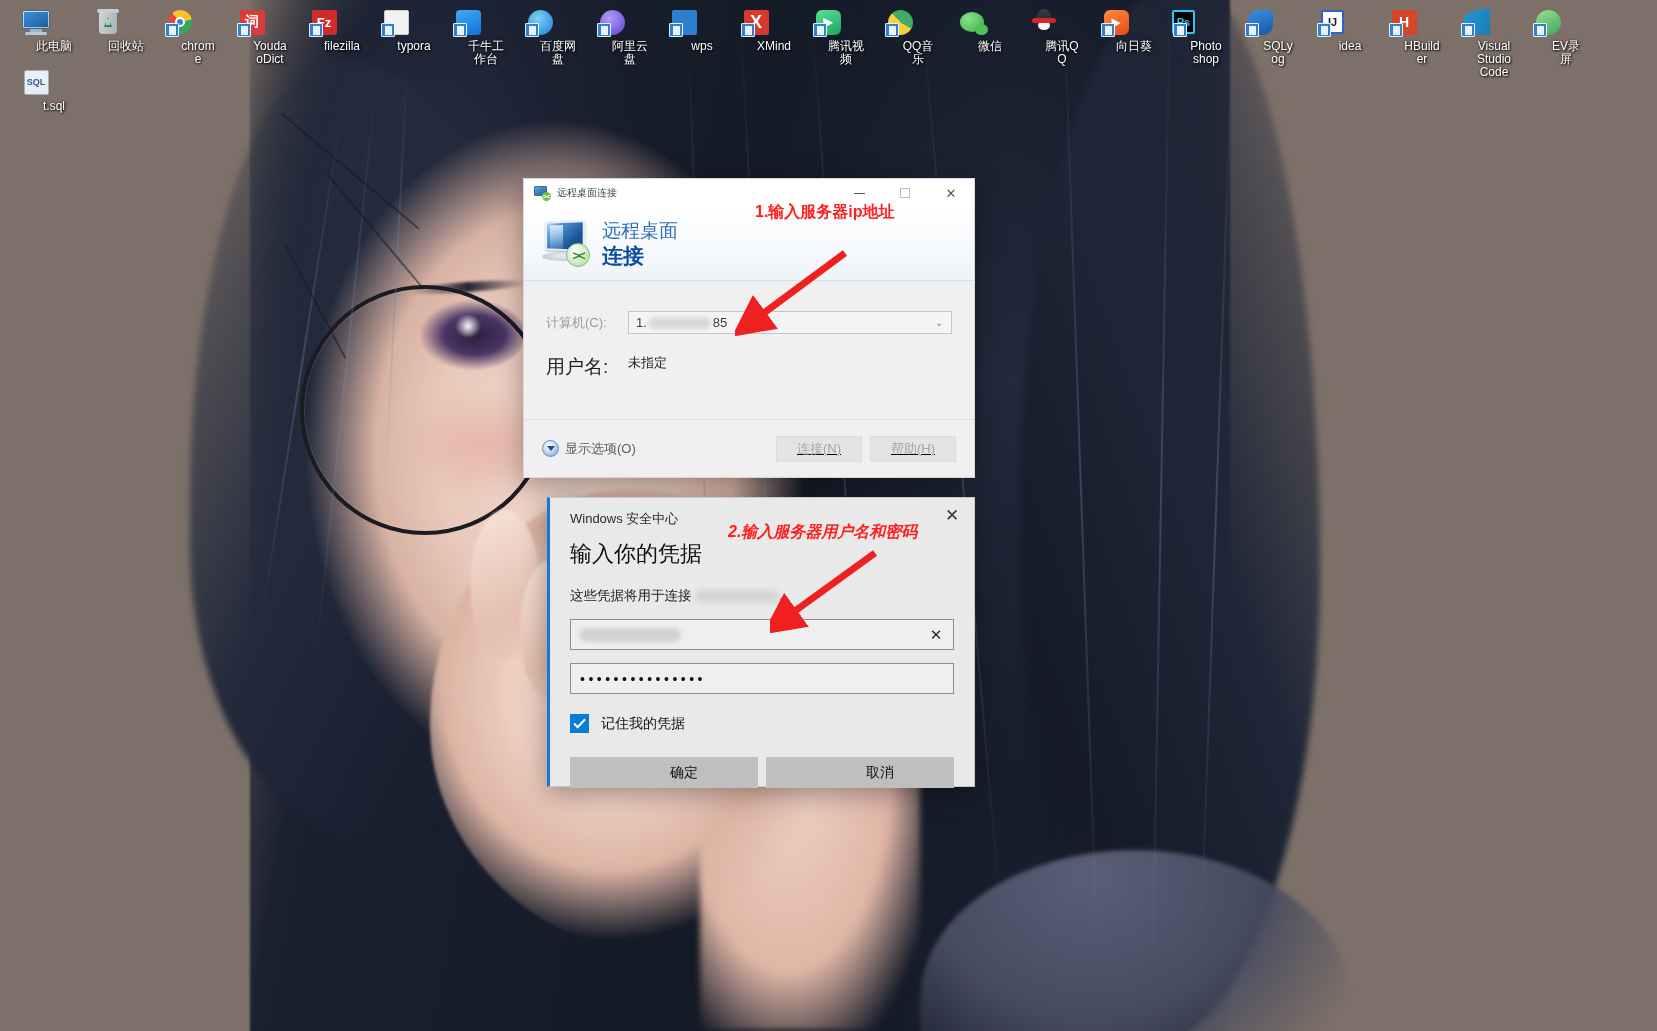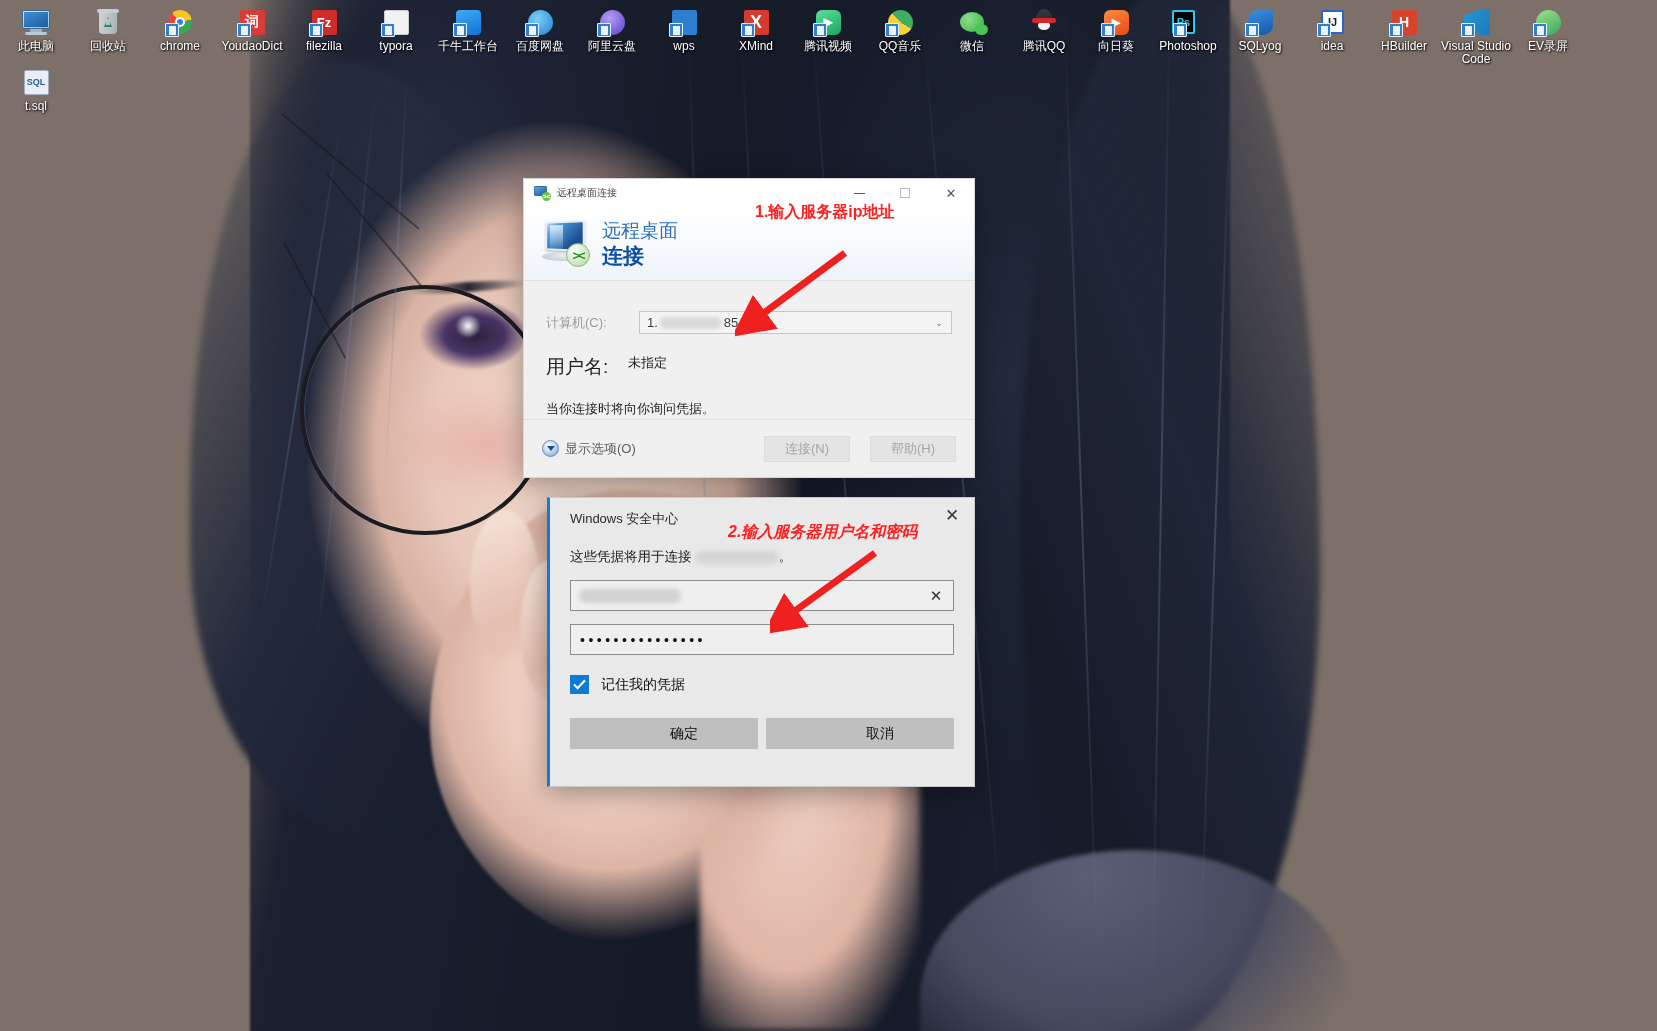--- a/index.html
+++ b/index.html
@@ -108,21 +108,21 @@
     width:72px; min-height:52px;
     display:flex; flex-direction:column; align-items:center;
     padding-top:4px; cursor:default;
   }
   .dicon .glyph {
     width:32px; height:32px; position:relative; margin-bottom:2px;
   }
   .dicon .cap {
     font-size:12px; line-height:13px; color:#ffffff; text-align:center;
     text-shadow: 1px 1px 2px rgba(0,0,0,.9), 0 0 3px rgba(0,0,0,.7);
-    max-width:72px; word-break:break-all;
+    max-width:72px; word-break:break-all;padding-left:36px;
   }
   .ic-mini {
     position:absolute; left:1px; bottom:1px; width:14px; height:14px;
     background:#2f7fd0; border:1px solid #e8f0fb; border-radius:1px;
   }
   .ic-mini:after{
     content:""; position:absolute; left:3px; top:2px; width:7px; height:9px;
     background: #fff;
     clip-path: polygon(0 0,100% 0,100% 100%,0 100%);
     opacity:.9;
@@ -231,21 +231,21 @@
     background:radial-gradient(ellipse at 50% 40%,#e9eef3,#b9c4cd); border-radius:50%;}
   .bi-badge{ position:absolute; left:28px; top:24px; width:24px; height:24px; border-radius:50%;
     background:radial-gradient(circle at 36% 32%,#ffffff 0%,#e8f3e3 28%,#cfe7c4 60%,#a9d196 100%);
     border:1px solid #8cbb76; display:flex; align-items:center; justify-content:center;}
   .bi-badge span{ color:#2f8a25; font:bold 13px "Liberation Sans",sans-serif; letter-spacing:-2px; }
   #rdp .banner-text { display:flex; flex-direction:column; justify-content:center; }
   #rdp .b-t1 { font-size:19px; color:#2b6fba; line-height:24px; }
   #rdp .b-t2 { font-size:21px; color:#0a4da2; font-weight:bold; line-height:26px; }
 
   #rdp .body { padding:30px 22px 0 22px; }
-  #rdp .row { display:flex; align-items:center; margin-bottom:0;gap:11px; }
+  #rdp .row { display:flex; align-items:center; margin-bottom:0; }
   #rdp .lbl-computer { font-size:13px; color:#9b9b9b; width:82px; }
   #rdp .combo {
     flex:1; height:23px; border:1px solid #c6c6c6; background:#f4f4f4;
     display:flex; align-items:center; position:relative;
   }
   #rdp .combo .val { font-size:13px; color:#3c3c3c; padding-left:7px; display:flex; align-items:center; }
   #rdp .combo .redact {
     display:inline-block; width:62px; height:12px; margin:0 2px;
     background:#d9d9d9; border-radius:7px; filter: blur(2.2px);
   }
@@ -268,21 +268,21 @@
     width:17px; height:17px; border-radius:50%;
     background:radial-gradient(circle at 40% 32%,#ffffff,#cfe0f2 38%,#6d9fd4 100%);
     border:1px solid #5f8fc4; display:flex; align-items:center; justify-content:center;
     margin-right:6px;
   }
   #rdp .chev i {
     display:block; width:0; height:0; border-left:4px solid transparent;
     border-right:4px solid transparent; border-top:5px solid #1d4f86;
   }
   #rdp .show-opts span { font-size:13px; color:#5c5c5c; }
-  #rdp .btns { margin-left:auto; display:flex; gap:20px; }
+  #rdp .btns { margin-left:auto; display:flex; gap:8px;text-decoration:underline; }
   #rdp .btn {
     width:86px; height:26px; background:#e4e4e4; border:1px solid #dcdcdc;
     font-size:13px; color:#a5a5a5; display:flex; align-items:center; justify-content:center;
     cursor:default;
   }
 
   
   .annot {
     position:absolute; color:#ff1f1f; font-size:16px; font-weight:bold;
     white-space:nowrap; pointer-events:none;
@@ -616,21 +616,20 @@
             <span class="redact"></span>
             <span>85</span>
           </div>
           <div class="caret">⌄</div>
         </div>
       </div>
       <div class="row2">
         <div class="lbl-user">用户名:</div>
         <div class="val-user">未指定</div>
       </div>
-      <div class="note">当你连接时将向你询问凭据。</div>
     </div>
 
     <div class="footer">
       <div class="show-opts">
         <div class="chev">
             <i></i>
           </div>
         <span>显示选项(O)</span>
       </div>
       <div class="btns">
@@ -650,20 +649,21 @@
     <line x1="110" y1="5" x2="22" y2="70" stroke="#ee2020" stroke-width="7" marker-end="url(#ah1)"></line>
   </svg>
 
   <div id="sec" class="win-shadow">
     <div class="sec-top">
       <div class="sec-app">Windows 安全中心</div>
       <div class="sec-close">
         <span>✕</span>
       </div>
     </div>
+    <h1>输入你的凭据</h1>
     <div class="sec-desc">
       <span>这些凭据将用于连接</span>
       <span class="redact2"></span>
       <span>。</span>
     </div>
     <div class="field">
       <span class="redact3"></span>
       <div class="clear-x">✕</div>
     </div>
     <div class="pwdfield">

